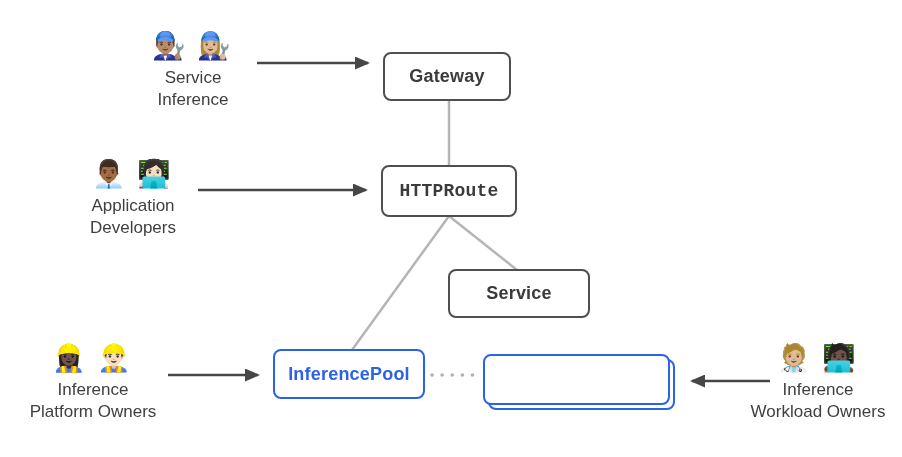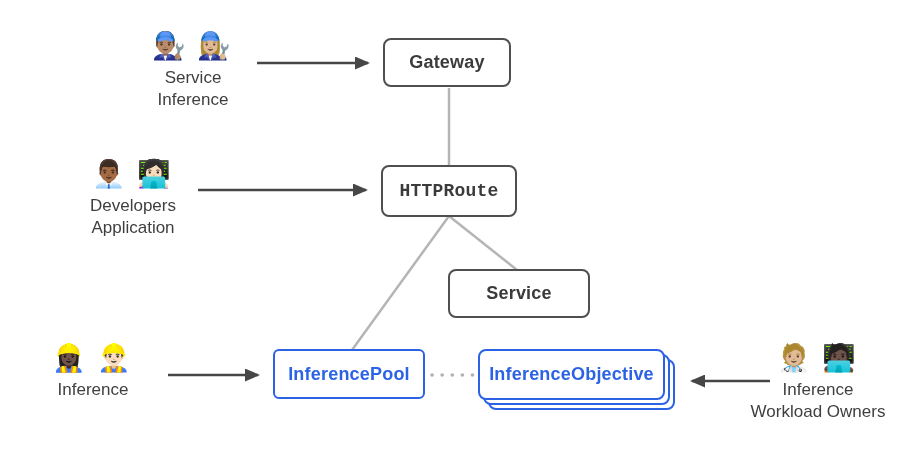--- a/index.html
+++ b/index.html
@@ -89,57 +89,55 @@
     <line x1="449" y1="216" x2="352" y2="350" stroke="#b5b5b5" stroke-width="2.5"></line>
 
     <line x1="432" y1="375" x2="476" y2="375" stroke="#b0b0b0" stroke-width="3.5" stroke-dasharray="0.1 10" stroke-linecap="round"></line>
 
     <line x1="257" y1="63" x2="368" y2="63" stroke="#474747" stroke-width="2.5" marker-end="url(#arrowhead)"></line>
     <line x1="198" y1="190" x2="366" y2="190" stroke="#474747" stroke-width="2.5" marker-end="url(#arrowhead)"></line>
     <line x1="168" y1="375" x2="258" y2="375" stroke="#474747" stroke-width="2.5" marker-end="url(#arrowhead)"></line>
     <line x1="770" y1="381" x2="692" y2="381" stroke="#474747" stroke-width="2.5" marker-end="url(#arrowhead)"></line>
   </svg>
 
-  <div class="node" style="left:383px;top:38px;width:128px;height:49px;">
+  <div class="node" style="left:383px;top:52px;width:128px;height:49px;">
     <span>Gateway</span>
   </div>
 
   <div class="node" style="left:381px;top:165px;width:136px;height:52px;font-family:Liberation Mono, monospace;">
     <span>HTTPRoute</span>
   </div>
 
   <div class="node" style="left:448px;top:269px;width:142px;height:49px;justify-content:center;">
     <span>Service</span>
   </div>
 
-  <div class="node blue" style="left:273px;top:349px;width:152px;height:50px;border-radius:6px;">
+  <div class="node blue" style="left:273px;top:349px;width:152px;height:50px;">
     <span>InferencePool</span>
   </div>
 
   <div class="stack-layer" style="left:488px;top:359px;"></div>
   <div class="stack-layer" style="left:483px;top:354px;"></div>
-  <div class="node blue" style="left:478px;top:349px;width:187px;height:51px;">
-    <span>InferenceObjective</span>
-  </div>
 
   <div class="persona" style="left:113px;top:28px;width:160px;">
     <div class="emojis">👨🏽‍🔧 👩🏼‍🔧</div>
     <div>Service</div>
     <div>Inference</div>
   </div>
 
   <div class="persona" style="left:53px;top:156px;width:160px;">
     <div class="emojis">👨🏾‍💼 👩🏻‍💻</div>
+    <div>Application</div>
     <div>Developers</div>
-    <div>Application</div>
   </div>
 
   <div class="persona" style="left:0px;top:340px;width:186px;">
     <div class="emojis">👷🏿‍♀️ 👷🏻‍♂️</div>
     <div>Inference</div>
+    <div>Platform Owners</div>
   </div>
 
   <div class="persona" style="left:725px;top:340px;width:186px;">
     <div class="emojis">🧑🏼‍⚕️ 🧑🏿‍💻</div>
     <div>Inference</div>
     <div>Workload Owners</div>
   </div>
 
 </div>
 

